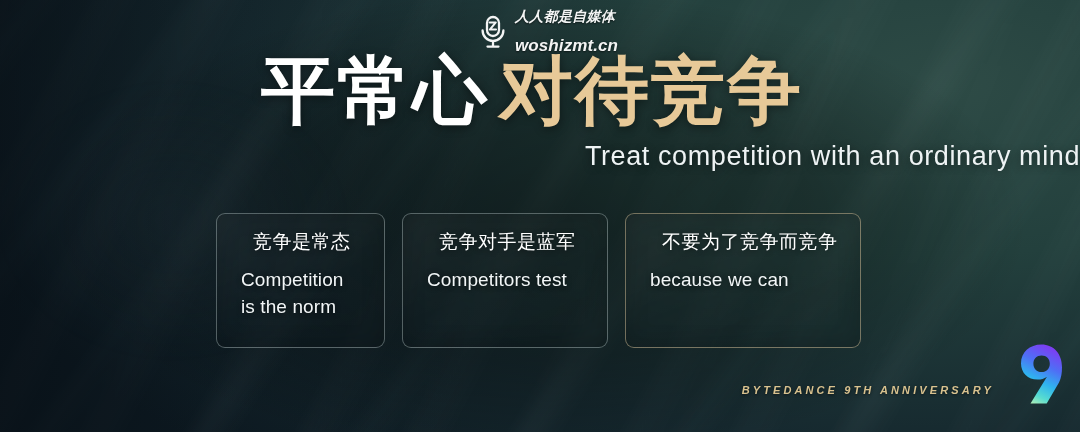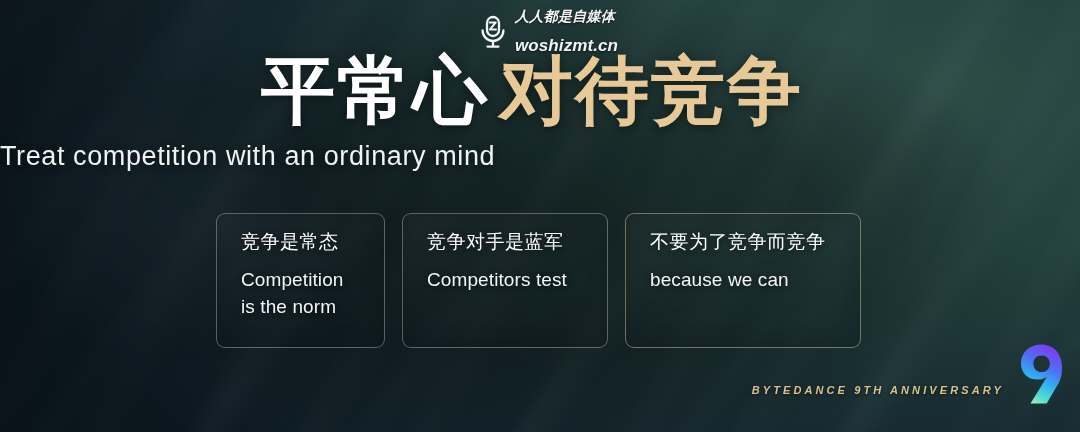--- a/index.html
+++ b/index.html
@@ -91,21 +91,21 @@
     font-size:74px; font-weight:700;
     letter-spacing:2px;
     line-height:1;
     white-space:nowrap;
   }
   .hl-white{ color:#ffffff; text-shadow:0 2px 10px rgba(0,0,0,.45); }
   .hl-gold{ color:#e7c998; text-shadow:0 2px 10px rgba(0,0,0,.45); margin-left:10px; }
 
   .subhead{
     position:absolute; top:141px; left:0; width:1080px;
-    text-align:left;
+    text-align:right;
     font-size:27px; font-weight:400;
     color:#eef3f4;
     letter-spacing:.6px;
     text-shadow:0 2px 8px rgba(0,0,0,.45);
     white-space:nowrap;
   }
 
   
   .cards{
     position:absolute; top:213px; left:216px;
@@ -125,33 +125,34 @@
   .card.c2{ width:206px; }
   .card.c3{
     width:236px;
     border-color:rgba(205,185,145,0.52);
   }
   .card-cn{
     font-size:19px; font-weight:400; color:#ffffff;
     letter-spacing:.5px; line-height:1;
     text-shadow:0 1px 5px rgba(0,0,0,.5);
     white-space:nowrap;
+    margin-left:12px;
   }
   .card-en{
     margin-top:16px;
     font-size:19px; font-weight:400; color:#f2f6f7;
     letter-spacing:.1px; line-height:1.42;
     text-shadow:0 1px 5px rgba(0,0,0,.5);
     white-space:nowrap;
   }
 
   
   .anniv{
     position:absolute; right:18px; bottom:33px;
-    display:flex; align-items:flex-end; gap:4px;
+    display:flex; align-items:flex-end; gap:14px;
   }
   .anniv-text{
     font-size:11px; font-weight:700;
     color:#d9c28f;
     letter-spacing:3.1px;
     font-style:italic;
     white-space:nowrap;
     padding-bottom:3px;
     text-shadow:0 1px 3px rgba(0,0,0,.55);
   }

